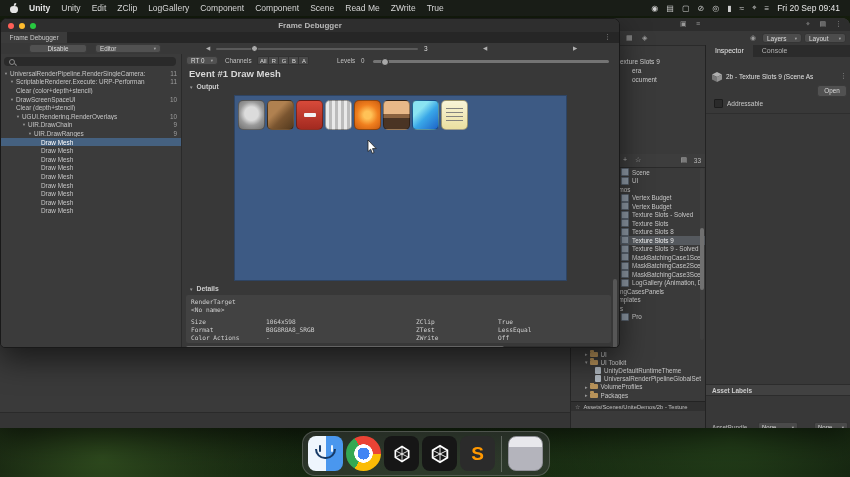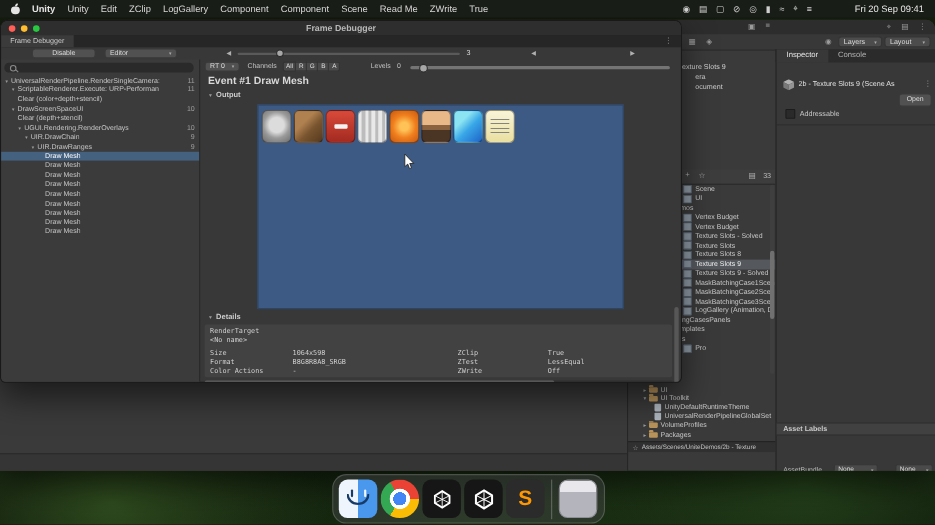--- a/index.html
+++ b/index.html
@@ -14,21 +14,21 @@
   .abs{position:absolute;}
   
   .menubar{position:absolute;top:0;left:0;right:0;height:16px;background:rgba(26,30,24,0.94);
     display:flex;align-items:center;gap:11px;padding:0 10px;color:#e4e4e4;font-size:8.5px;z-index:50;}
   .mb-app{font-weight:bold;}
   .mb-item{color:#d6d6d6;}
   .mb-right{margin-left:auto;display:flex;align-items:center;gap:8px;color:#cfcfcf;font-size:8px;}
   .apple{width:8px;height:9px;position:relative;display:inline-block;}
   .apple::before{content:"";position:absolute;left:0;top:2px;width:8px;height:7px;background:#e4e4e4;border-radius:45% 45% 48% 48%;}
   .apple::after{content:"";position:absolute;left:4px;top:-1px;width:2px;height:3px;background:#e4e4e4;border-radius:60% 0 60% 0;transform:rotate(20deg);}
-  .mb-clock{font-size:8.5px;color:#e8e8e8;margin-left:31px;}
+  .mb-clock{font-size:8.5px;color:#e8e8e8;}
   
   .unity-window{position:absolute;left:0;top:18px;width:850px;height:410px;background:#3a3a3a;
     border-radius:8px 8px 0 0;box-shadow:0 10px 30px rgba(0,0,0,.6);z-index:1;overflow:hidden;}
   .u-topbar{position:absolute;left:0;top:0;right:0;height:13px;background:#2d2d2d;border-bottom:1px solid #222;border-radius:8px 8px 0 0;}
   .u-topbar .ic{position:absolute;top:2px;font-size:7px;color:#9a9a9a;}
   .u-toolbar{position:absolute;left:0;top:13px;right:0;height:14px;background:#383838;border-bottom:1px solid #2a2a2a;}
   .u-toolbar .ic{position:absolute;top:3px;font-size:7px;color:#9a9a9a;}
   .tbtn{position:absolute;top:2px;height:10px;background:#4c4c4c;border:1px solid #343434;border-radius:3px;
     font-size:6.5px;color:#ddd;display:flex;align-items:center;justify-content:space-between;padding:0 4px;box-sizing:border-box;}
   .tbtn .car{font-size:4.5px;color:#aaa;margin-left:3px;}

